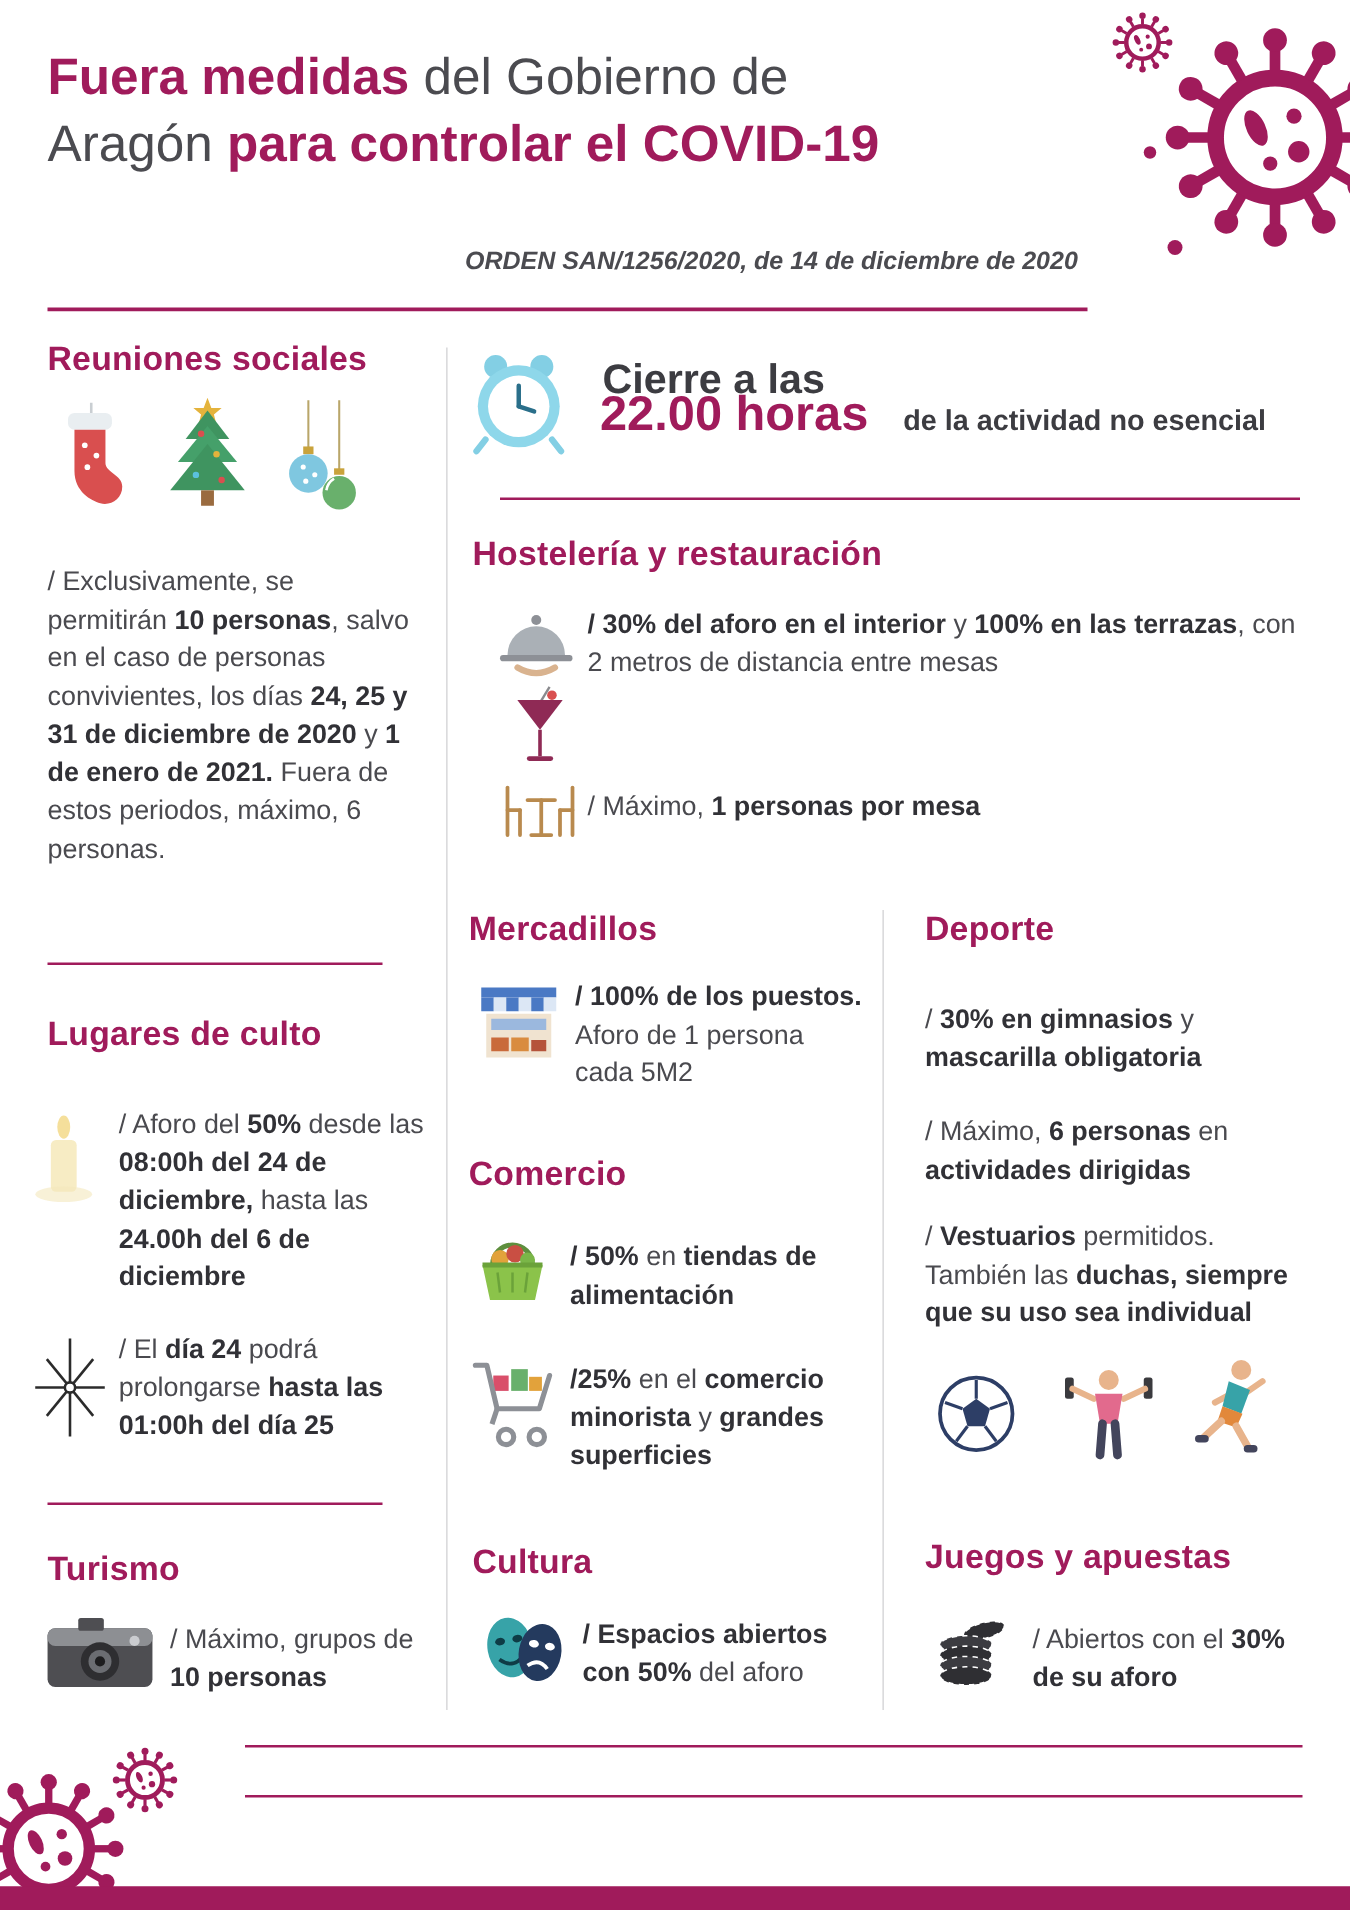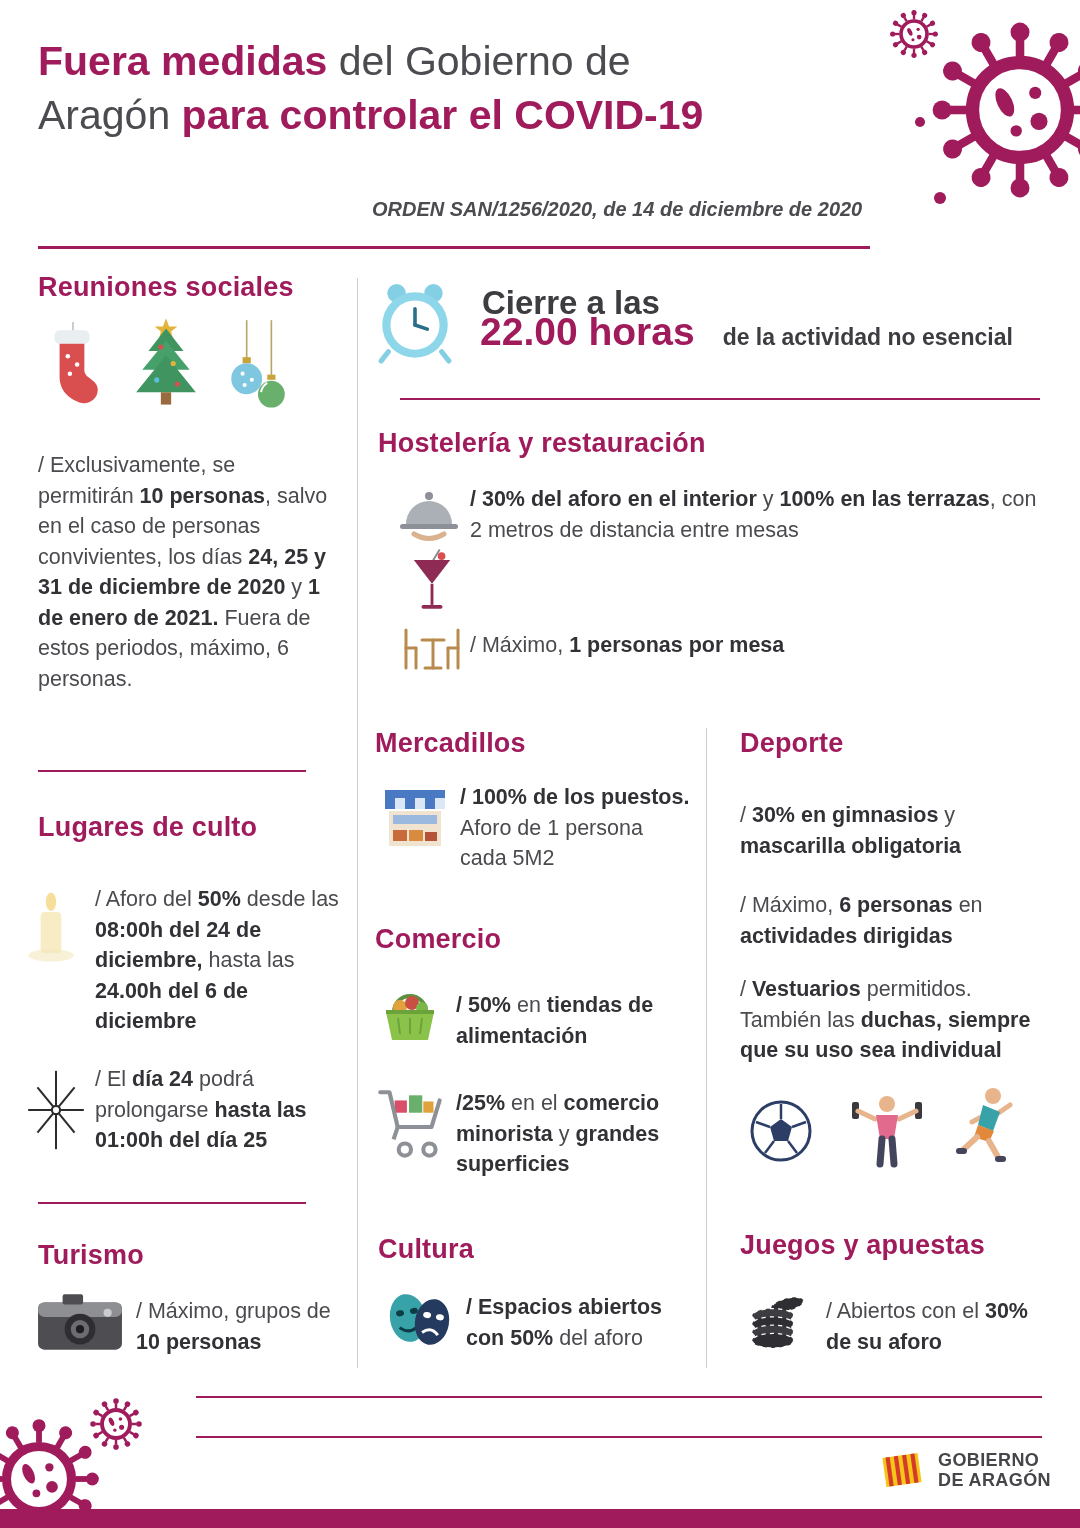--- a/index.html
+++ b/index.html
@@ -332,31 +332,16 @@
   <div class="abs txt" style="left:826px; top:1296px; width:212px;"><span>/ Abiertos con el </span><span class="b">30% de su aforo</span></div>
 
   <div class="abs rule" style="left:196px; top:1396px; width:846px; height:2px;"></div>
   <div class="abs rule" style="left:196px; top:1436px; width:846px; height:2px;"></div>
 
   <svg class="abs" style="left:-12px; top:1396px; color:var(--accent); z-index:1;" width="192" height="132" viewBox="0 0 192 132">
     <use href="#virus" x="100" y="0" width="56" height="56"></use>
     <use href="#virus" x="-14" y="18" width="130" height="130"></use>
   </svg>
 
-  <div class="abs" style="left:878px; top:1446px; display:flex; align-items:center; gap:12px;">
-    <svg width="48" height="48" viewBox="0 0 46 46">
-      <g transform="rotate(-8 23 23)">
-        <rect x="6" y="9" width="34" height="28" fill="#f5c518"></rect>
-        <rect x="9" y="9" width="4" height="28" fill="#d43b2a"></rect>
-        <rect x="17" y="9" width="4" height="28" fill="#d43b2a"></rect>
-        <rect x="25" y="9" width="4" height="28" fill="#d43b2a"></rect>
-        <rect x="33" y="9" width="4" height="28" fill="#d43b2a"></rect>
-      </g>
-    </svg>
-    <div class="logo-text">
-      <div>GOBIERNO</div>
-      <div>DE ARAGÓN</div>
-    </div>
-  </div>
 
   <div class="abs" style="left:0; top:1509px; width:1080px; height:19px; background:var(--accent); z-index:3;"></div>
 
 </div>
 
 </body></html>

